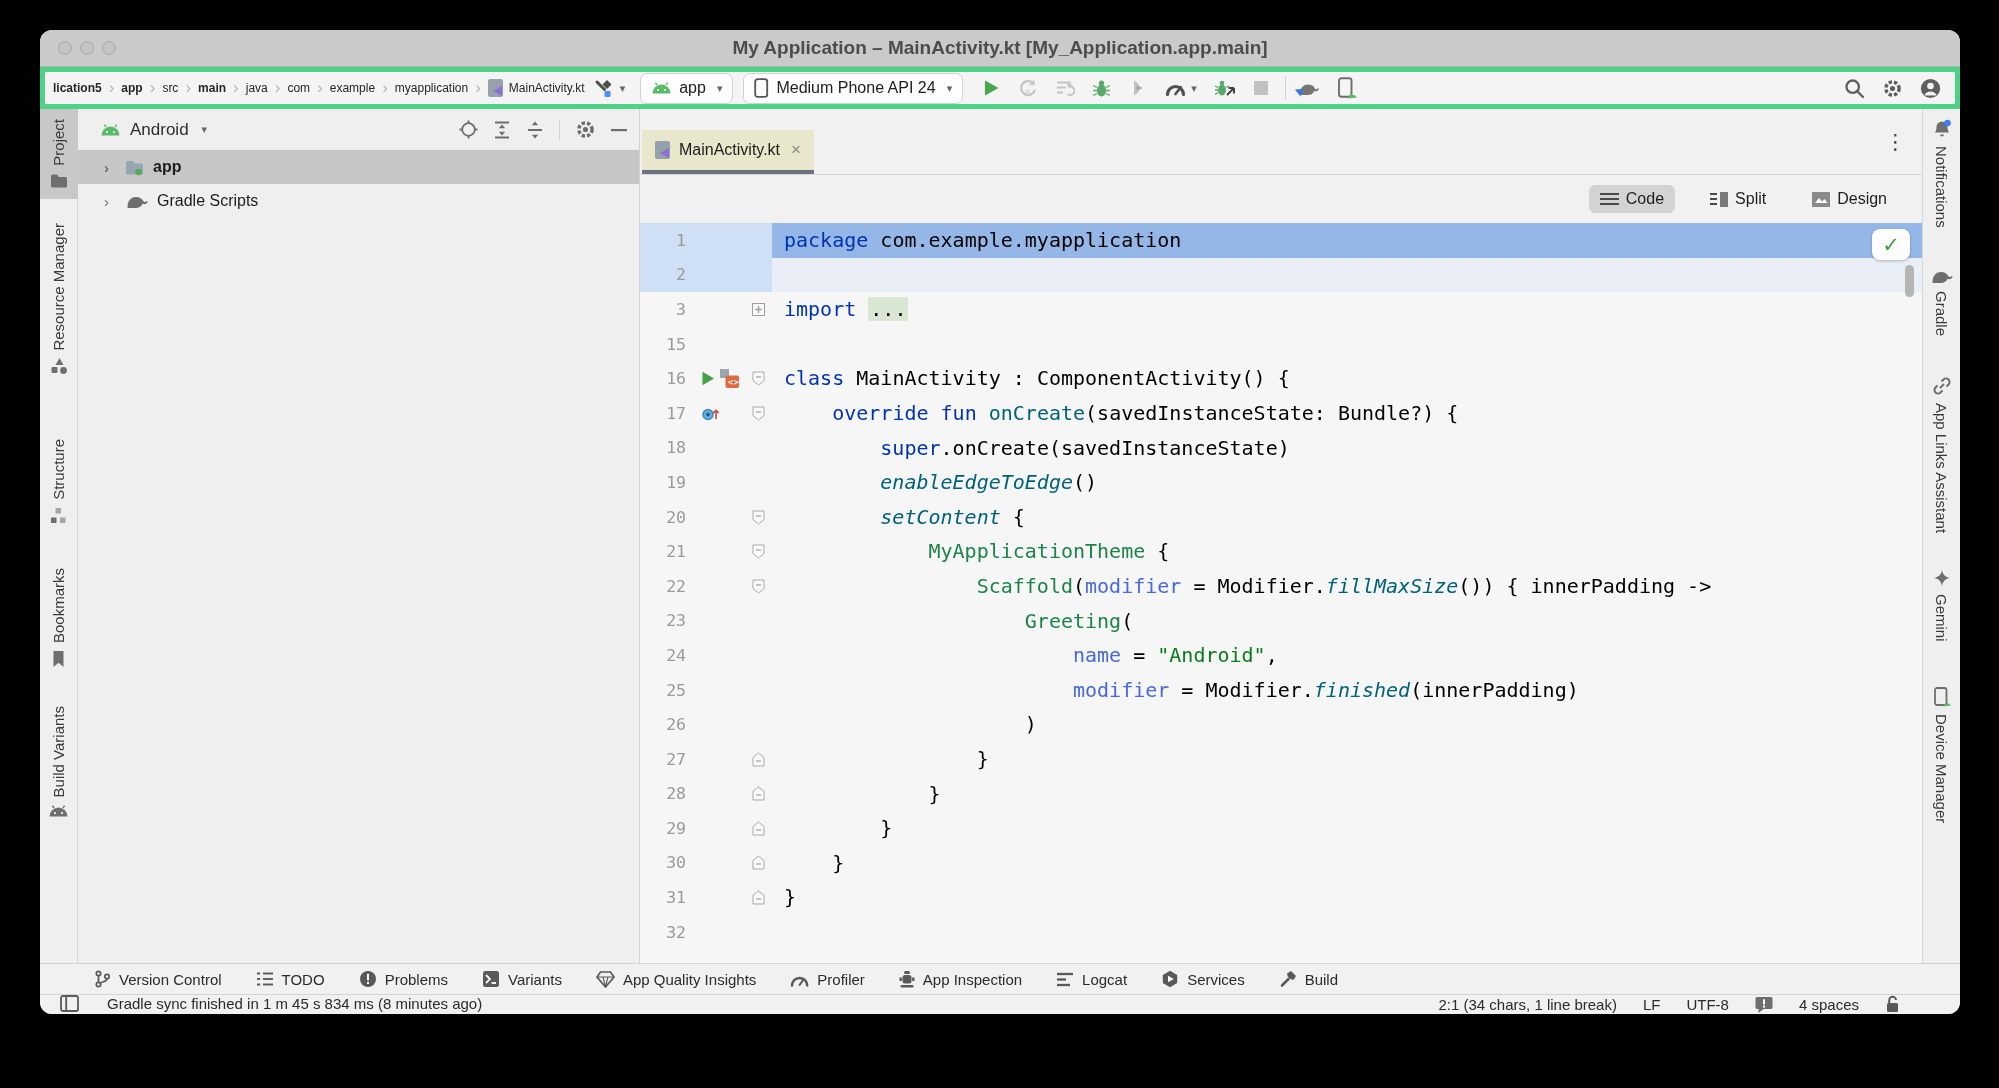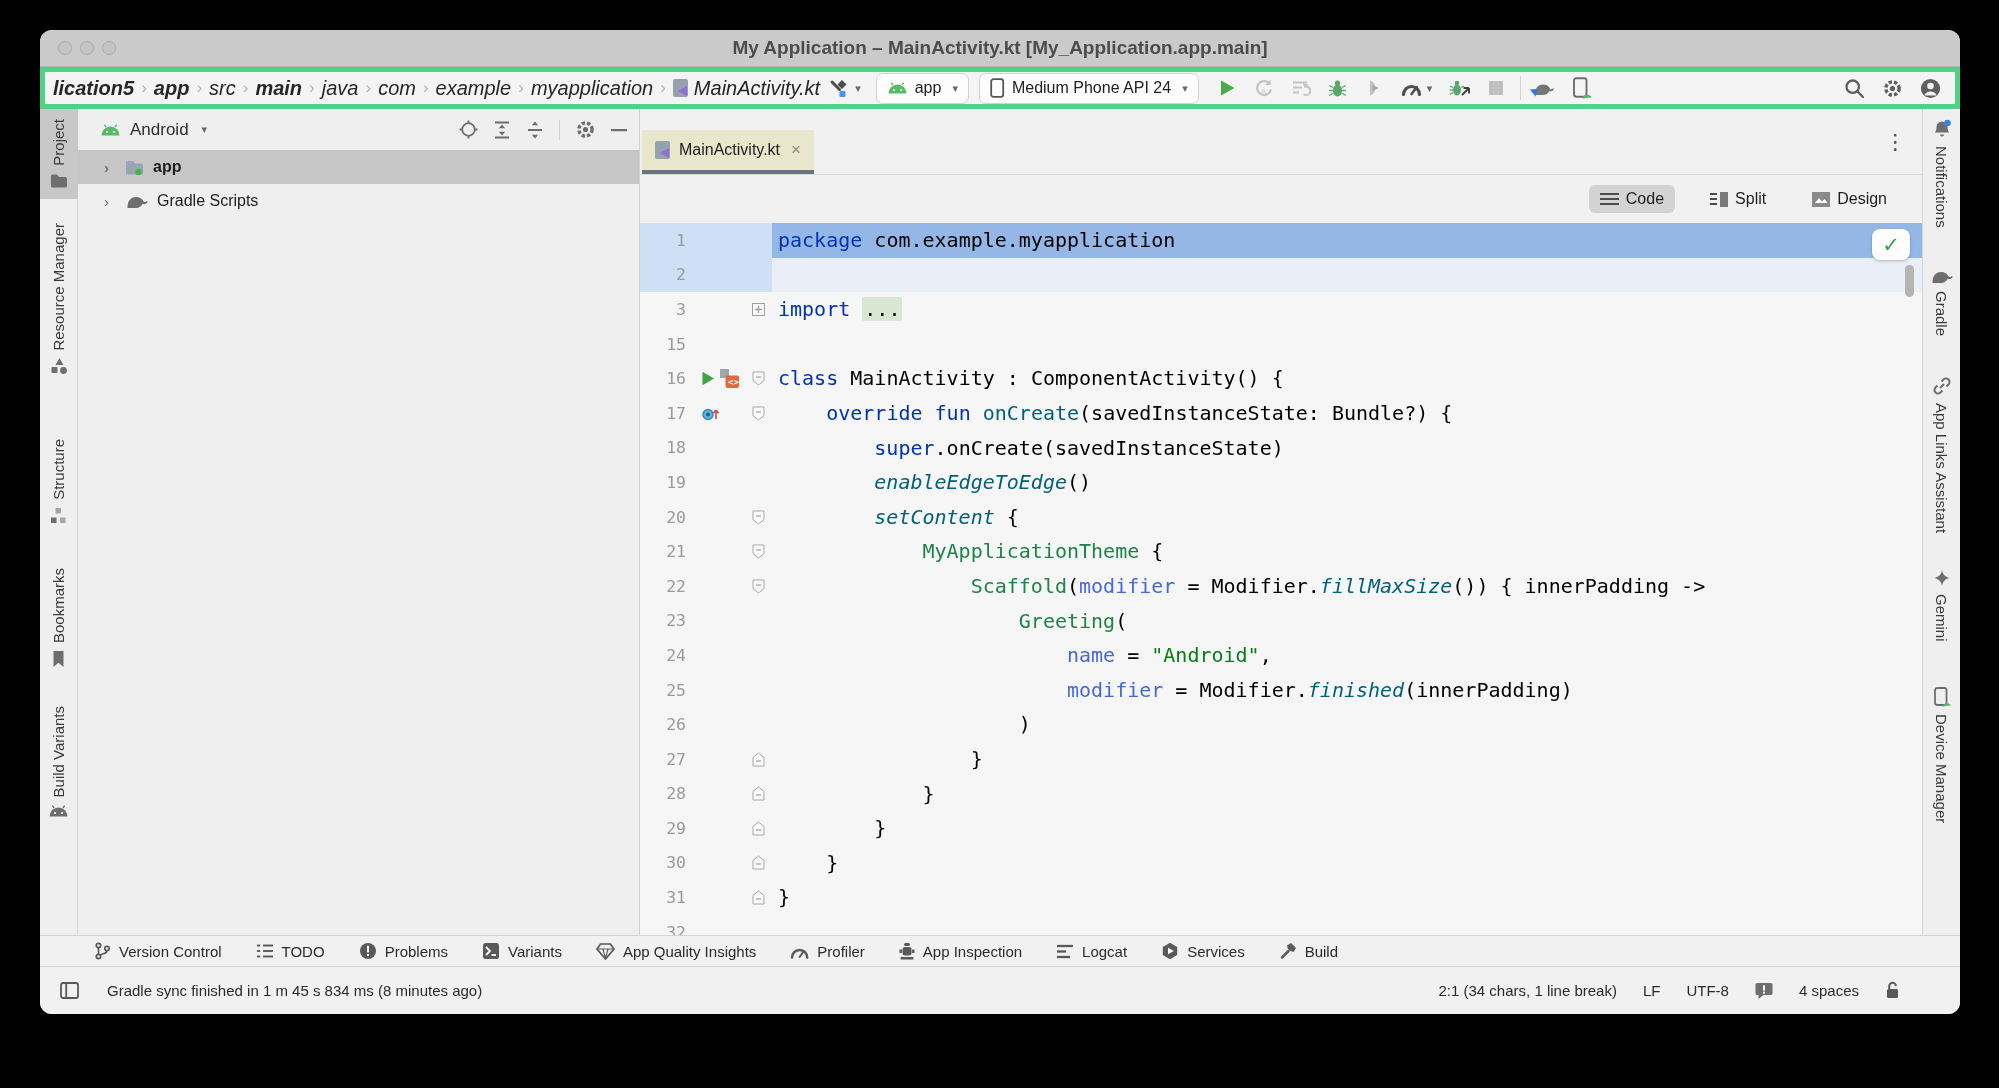--- a/index.html
+++ b/index.html
@@ -10,21 +10,21 @@
   
   .titlebar { height:37px; background:#cacaca; position:relative; flex:0 0 auto;
     display:flex; align-items:center; justify-content:center; border-bottom:1px solid #b6b6b6; }
   .traffic { position:absolute; left:18px; top:0; height:100%; display:flex; align-items:center; gap:8px; }
   .tl { width:14px; height:14px; border-radius:50%; background:#c4c4c4; border:1px solid #a9a9a9; }
   .title { font-size:19px; font-weight:bold; color:#4c4c4c; }
   
   .toolbar { height:42px; flex:0 0 auto; background:#f4f4f4; border:5px solid #4dd287;
     display:flex; align-items:center; padding:0 8px; white-space:nowrap; }
   .crumbs { display:flex; align-items:center; gap:2px; margin-left:-4px; }
-  .crumb { font-size:20px; color:#262626; padding:0 4px; display:flex; align-items:center; gap:6px;font-style:italic; }
+  .crumb { font-size:12px; color:#262626; padding:0 4px; display:flex; align-items:center; gap:6px; }
   .crumb.b { font-weight:bold; }
   .csep { color:#b3b3b3; font-size:17px; margin:0 1px; }
   .kfile { width:15px; height:18px; background:#95a2ad; border-radius:2px; position:relative; display:inline-block; }
   .kfile::after { content:""; position:absolute; right:1px; bottom:1px; width:0; height:0;
     border-right:9px solid #8d6fd6; border-top:5px solid transparent; border-bottom:5px solid transparent; }
   .caret { font-size:11px; color:#666; margin-left:4px; }
   .tbicon { display:inline-flex; align-items:center; gap:3px; padding:3px 5px; border-radius:5px; }
   .pill { display:inline-flex; align-items:center; gap:7px; background:#fdfdfd; border:1px solid #d2d2d2;
     border-radius:7px; height:31px; padding:0 10px; font-size:16px; color:#222; margin-left:10px; }
   .actions { display:flex; align-items:center; gap:17px; margin-left:18px; }
@@ -69,34 +69,34 @@
   .codearea { flex:1 1 auto; position:relative; overflow:hidden; background:#f6f6f6; }
   .cl { display:flex; height:34.6px; align-items:stretch; }
   .cl.hl { background:#e9eef7; }
   .num { width:60px; flex:0 0 auto; display:flex; align-items:center; justify-content:flex-end; padding-right:14px;
     font:16.5px "DejaVu Sans Mono","Liberation Mono",monospace; color:#9a9a9a; }
   .gic { width:52px; flex:0 0 auto; display:flex; align-items:center; gap:2px; }
   .gfold { width:20px; flex:0 0 auto; display:flex; align-items:center; }
   .ghl { background:#cfe0f6; }
   .ct { flex:1 1 auto; display:flex; align-items:center; }
   .ct.sel { background:#94b7e7; }
-  .ct pre { margin:6px; font:20px/34.6px "DejaVu Sans Mono","Liberation Mono",monospace; color:#000; }
+  .ct pre { margin:12px; font:20px/34.6px "DejaVu Sans Mono","Liberation Mono",monospace; color:#000; }
   .tk-kw{color:#0033b3;} .tk-pl{color:#000;} .tk-fn{color:#00627a;}
   .tk-ext{color:#00627a;font-style:italic;} .tk-comp{color:#1d8348;} .tk-str{color:#067d17;}
   .tk-arg{color:#4668d8;} .tk-fold{background:#d8e6d2;border-radius:2px;padding:0 2px;}
   .checkbox { position:absolute; top:6px; right:12px; width:38px; height:31px; background:#fdfdfd; border-radius:8px;
     box-shadow:0 1px 3px rgba(0,0,0,.25); display:flex; align-items:center; justify-content:center;
     color:#3f9d44; font-size:21px; font-weight:bold; }
   .sthumb { position:absolute; top:42px; right:8px; width:9px; height:32px; border-radius:5px; background:#b5b5b5; }
   
   .bottombar { height:31px; flex:0 0 auto; background:#f1f1f1; border-top:1px solid #d4d4d4;
     display:flex; align-items:center; gap:34px; padding-left:54px; }
   .bitem { display:flex; align-items:center; gap:8px; font-size:15px; color:#2b2b2b;text-align:right; }
-  .statusbar { height:48px; flex:0 0 auto; background:#f1f1f1; border-top:1px solid #d4d4d4;
-    display:flex; align-items:center; padding:0 60px 0 20px; font-size:15px; color:#2b2b2b; }
+  .statusbar { height:20px; flex:0 0 auto; background:#f1f1f1; border-top:1px solid #d4d4d4;
+    display:flex; align-items:flex-start; padding:0 60px 0 20px; font-size:15px; color:#2b2b2b; }
   .stmsg { margin-left:28px; }
   .stright { margin-left:auto; display:flex; align-items:center; gap:26px; }
   svg { display:block; }
 </style>
 </head>
 <body>
 
 <div class="window">
 
   <div class="titlebar">

